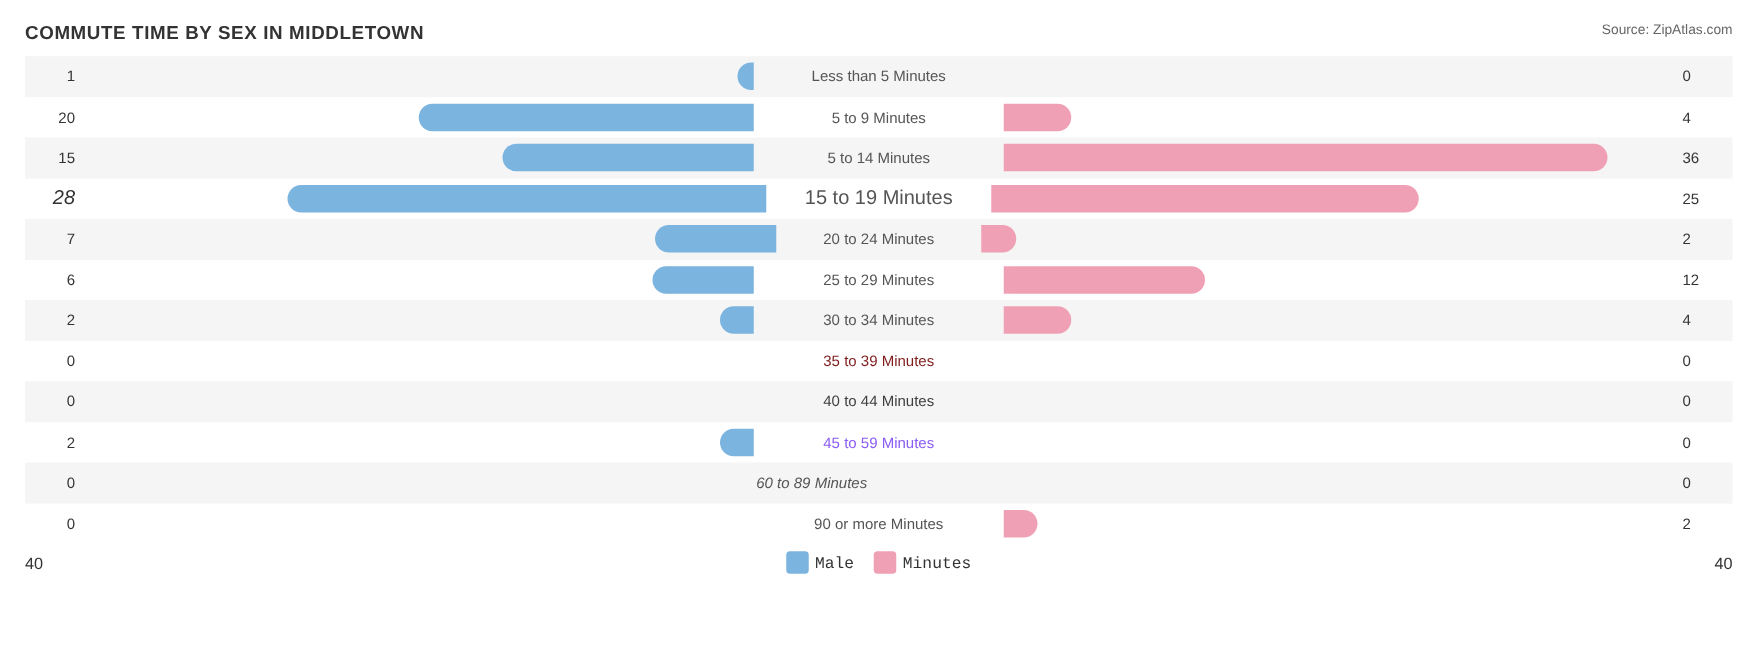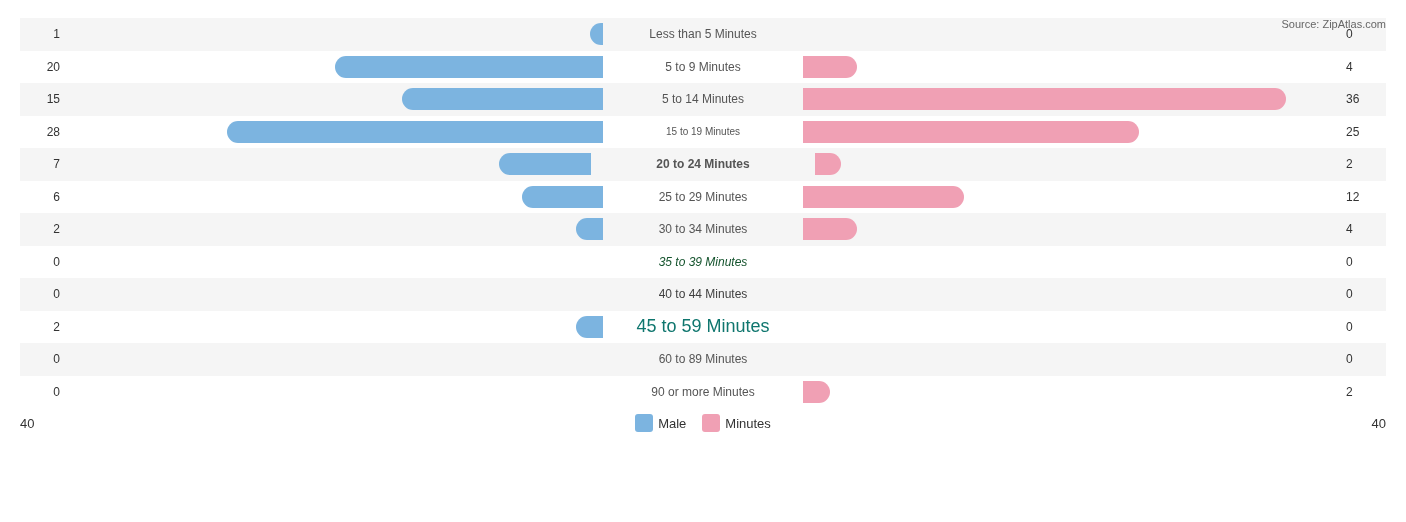--- a/index.html
+++ b/index.html
@@ -37,40 +37,42 @@
       align-items: center;
       margin-top: 6px;
       padding: 0 0px;
       font-size: 13px;
       color: #333;
     }
     .legend-items {
       display: flex;
       align-items: flex-start;
       gap: 16px;
+      font-family: Liberation Mono, monospace;
     }
     .legend-item {
       display: flex;
       align-items: center;
       gap: 5px;
     }
     .legend-swatch {
       width: 18px;
       height: 18px;
       border-radius: 3px;
     }
     .axis-val {
       font-size: 13px;
       color: #333;
     }
   </style>
 </head>
 <body>
 
 <div class="chart-container">
+  <div class="chart-title">COMMUTE TIME BY SEX IN MIDDLETOWN</div>
   <div class="source">Source: ZipAtlas.com</div>
 
   <div id="chart-body" style="width:100%;height:calc(100% - 50px);display:flex;flex-direction:column;">
 
     <div id="rows-container" style="flex:1;display:flex;flex-direction:column;">
         <div style="display: flex; align-items: center; flex: 1 1 0%; background: rgb(245, 245, 245);">
           <span style="width: 46px; text-align: right; font-size: 12px; color: rgb(51, 51, 51); padding-right: 6px; flex-shrink: 0;">1</span>
           <div style="flex: 1 1 0%; display: flex; justify-content: flex-end; align-items: center; height: 26px; overflow: visible;">
             <div style="background: rgb(124, 180, 224); height: 22px; border-radius: 11px 0px 0px 11px; width: 2.5%; min-width: 8px;"></div>
           </div>
@@ -96,36 +98,36 @@
           <div style="flex: 1 1 0%; display: flex; justify-content: flex-end; align-items: center; height: 26px; overflow: visible;">
             <div style="background: rgb(124, 180, 224); height: 22px; border-radius: 11px 0px 0px 11px; width: 37.5%; min-width: 8px;"></div>
           </div>
           <div style="width: 200px; flex-shrink: 0; font-size: 12px; text-align: center; color: rgb(85, 85, 85); z-index: 10; padding: 0px 2px;">5 to 14 Minutes</div>
           <div style="flex: 1 1 0%; display: flex; justify-content: flex-start; align-items: center; height: 26px; overflow: visible;">
             <div style="background: rgb(240, 160, 180); height: 22px; border-radius: 0px 11px 11px 0px; width: 90%; min-width: 8px;"></div>
           </div>
           <span style="width: 46px; text-align: left; font-size: 12px; color: rgb(51, 51, 51); padding-left: 6px; flex-shrink: 0;">36</span>
         </div>
         <div style="display: flex; align-items: center; flex: 1 1 0%; background: rgb(255, 255, 255);">
-          <span style="width: 46px; text-align: right; font-size: 12px; color: rgb(51, 51, 51); padding-right: 6px; flex-shrink: 0;">28</span>
+          <span style="width: 46px; text-align: right; font-size: 16px; color: rgb(51, 51, 51); padding-right: 6px; flex-shrink: 0; font-style: italic;">28</span>
           <div style="flex: 1 1 0%; display: flex; justify-content: flex-end; align-items: center; height: 26px; overflow: visible;">
             <div style="background: rgb(124, 180, 224); height: 22px; border-radius: 11px 0px 0px 11px; width: 70%; min-width: 8px;"></div>
           </div>
-          <div style="width: 200px; flex-shrink: 0; font-size: 10px; text-align: center; color: rgb(85, 85, 85); z-index: 10; padding: 0px 2px;">15 to 19 Minutes</div>
+          <div style="width: 180px; flex-shrink: 0; font-size: 16px; text-align: center; color: rgb(85, 85, 85); z-index: 10; padding: 0px 2px;">15 to 19 Minutes</div>
           <div style="flex: 1 1 0%; display: flex; justify-content: flex-start; align-items: center; height: 26px; overflow: visible;">
             <div style="background: rgb(240, 160, 180); height: 22px; border-radius: 0px 11px 11px 0px; width: 62.5%; min-width: 8px;"></div>
           </div>
           <span style="width: 46px; text-align: left; font-size: 12px; color: rgb(51, 51, 51); padding-left: 6px; flex-shrink: 0;">25</span>
         </div>
         <div style="display: flex; align-items: center; flex: 1 1 0%; background: rgb(245, 245, 245);">
           <span style="width: 46px; text-align: right; font-size: 12px; color: rgb(51, 51, 51); padding-right: 6px; flex-shrink: 0;">7</span>
           <div style="flex: 1 1 0%; display: flex; justify-content: flex-end; align-items: center; height: 26px; overflow: visible;">
             <div style="background: rgb(124, 180, 224); height: 22px; border-radius: 11px 0px 0px 11px; width: 17.5%; min-width: 8px;"></div>
           </div>
-          <div style="width: 224px; flex-shrink: 0; font-size: 12px; text-align: center; color: rgb(85, 85, 85); z-index: 10; padding: 0px 2px; font-weight: bold;">20 to 24 Minutes</div>
+          <div style="width: 164px; flex-shrink: 0; font-size: 12px; text-align: center; color: rgb(85, 85, 85); z-index: 10; padding: 0px 2px;">20 to 24 Minutes</div>
           <div style="flex: 1 1 0%; display: flex; justify-content: flex-start; align-items: center; height: 26px; overflow: visible;">
             <div style="background: rgb(240, 160, 180); height: 22px; border-radius: 0px 11px 11px 0px; width: 5%; min-width: 8px;"></div>
           </div>
           <span style="width: 46px; text-align: left; font-size: 12px; color: rgb(51, 51, 51); padding-left: 6px; flex-shrink: 0;">2</span>
         </div>
         <div style="display: flex; align-items: center; flex: 1 1 0%; background: rgb(255, 255, 255);">
           <span style="width: 46px; text-align: right; font-size: 12px; color: rgb(51, 51, 51); padding-right: 6px; flex-shrink: 0;">6</span>
           <div style="flex: 1 1 0%; display: flex; justify-content: flex-end; align-items: center; height: 26px; overflow: visible;">
             <div style="background: rgb(124, 180, 224); height: 22px; border-radius: 11px 0px 0px 11px; width: 15%; min-width: 8px;"></div>
           </div>
@@ -144,21 +146,21 @@
           <div style="flex: 1 1 0%; display: flex; justify-content: flex-start; align-items: center; height: 26px; overflow: visible;">
             <div style="background: rgb(240, 160, 180); height: 22px; border-radius: 0px 11px 11px 0px; width: 10%; min-width: 8px;"></div>
           </div>
           <span style="width: 46px; text-align: left; font-size: 12px; color: rgb(51, 51, 51); padding-left: 6px; flex-shrink: 0;">4</span>
         </div>
         <div style="display: flex; align-items: center; flex: 1 1 0%; background: rgb(255, 255, 255);">
           <span style="width: 46px; text-align: right; font-size: 12px; color: rgb(51, 51, 51); padding-right: 6px; flex-shrink: 0;">0</span>
           <div style="flex: 1 1 0%; display: flex; justify-content: flex-end; align-items: center; height: 26px; overflow: visible;">
             <div style="background: rgb(124, 180, 224); height: 22px; border-radius: 11px 0px 0px 11px; width: 0%; min-width: 0px;"></div>
           </div>
-          <div style="width: 200px; flex-shrink: 0; font-size: 12px; text-align: center; color: #14532d; z-index: 10; padding: 0px 2px; font-style: italic;">35 to 39 Minutes</div>
+          <div style="width: 200px; flex-shrink: 0; font-size: 12px; text-align: center; color: #7f1d1d; z-index: 10; padding: 0px 2px;">35 to 39 Minutes</div>
           <div style="flex: 1 1 0%; display: flex; justify-content: flex-start; align-items: center; height: 26px; overflow: visible;">
             <div style="background: rgb(240, 160, 180); height: 22px; border-radius: 0px 11px 11px 0px; width: 0%; min-width: 0px;"></div>
           </div>
           <span style="width: 46px; text-align: left; font-size: 12px; color: rgb(51, 51, 51); padding-left: 6px; flex-shrink: 0;">0</span>
         </div>
         <div style="display: flex; align-items: center; flex: 1 1 0%; background: rgb(245, 245, 245);">
           <span style="width: 46px; text-align: right; font-size: 12px; color: rgb(51, 51, 51); padding-right: 6px; flex-shrink: 0;">0</span>
           <div style="flex: 1 1 0%; display: flex; justify-content: flex-end; align-items: center; height: 26px; overflow: visible;">
             <div style="background: rgb(124, 180, 224); height: 22px; border-radius: 11px 0px 0px 11px; width: 0%; min-width: 0px;"></div>
           </div>
@@ -166,32 +168,32 @@
           <div style="flex: 1 1 0%; display: flex; justify-content: flex-start; align-items: center; height: 26px; overflow: visible;">
             <div style="background: rgb(240, 160, 180); height: 22px; border-radius: 0px 11px 11px 0px; width: 0%; min-width: 0px;"></div>
           </div>
           <span style="width: 46px; text-align: left; font-size: 12px; color: rgb(51, 51, 51); padding-left: 6px; flex-shrink: 0;">0</span>
         </div>
         <div style="display: flex; align-items: center; flex: 1 1 0%; background: rgb(255, 255, 255);">
           <span style="width: 46px; text-align: right; font-size: 12px; color: rgb(51, 51, 51); padding-right: 6px; flex-shrink: 0;">2</span>
           <div style="flex: 1 1 0%; display: flex; justify-content: flex-end; align-items: center; height: 26px; overflow: visible;">
             <div style="background: rgb(124, 180, 224); height: 22px; border-radius: 11px 0px 0px 11px; width: 5%; min-width: 8px;"></div>
           </div>
-          <div style="width: 200px; flex-shrink: 0; font-size: 18px; text-align: center; color: #0f766e; z-index: 10; padding: 0px 2px;">45 to 59 Minutes</div>
-          <div style="flex: 1 1 0%; display: flex; justify-content: flex-start; align-items: center; height: 26px; overflow: visible;">
-            <div style="background: rgb(240, 160, 180); height: 22px; border-radius: 0px 11px 11px 0px; width: 0%; min-width: 0px;"></div>
-          </div>
-          <span style="width: 46px; text-align: left; font-size: 12px; color: rgb(51, 51, 51); padding-left: 6px; flex-shrink: 0;">0</span>
-        </div>
-        <div style="display: flex; align-items: center; flex: 1 1 0%; background: rgb(245, 245, 245);">
-          <span style="width: 46px; text-align: right; font-size: 12px; color: rgb(51, 51, 51); padding-right: 6px; flex-shrink: 0;">0</span>
-          <div style="flex: 1 1 0%; display: flex; justify-content: flex-end; align-items: center; height: 26px; overflow: visible;">
-            <div style="background: rgb(124, 180, 224); height: 22px; border-radius: 11px 0px 0px 11px; width: 0%; min-width: 0px;"></div>
-          </div>
-          <div style="width: 200px; flex-shrink: 0; font-size: 12px; text-align: center; color: rgb(85, 85, 85); z-index: 10; padding: 0px 2px;">60 to 89 Minutes</div>
+          <div style="width: 200px; flex-shrink: 0; font-size: 12px; text-align: center; color: #8b5cf6; z-index: 10; padding: 0px 2px;">45 to 59 Minutes</div>
+          <div style="flex: 1 1 0%; display: flex; justify-content: flex-start; align-items: center; height: 26px; overflow: visible;">
+            <div style="background: rgb(240, 160, 180); height: 22px; border-radius: 0px 11px 11px 0px; width: 0%; min-width: 0px;"></div>
+          </div>
+          <span style="width: 46px; text-align: left; font-size: 12px; color: rgb(51, 51, 51); padding-left: 6px; flex-shrink: 0;">0</span>
+        </div>
+        <div style="display: flex; align-items: center; flex: 1 1 0%; background: rgb(245, 245, 245);">
+          <span style="width: 46px; text-align: right; font-size: 12px; color: rgb(51, 51, 51); padding-right: 6px; flex-shrink: 0;">0</span>
+          <div style="flex: 1 1 0%; display: flex; justify-content: flex-end; align-items: center; height: 26px; overflow: visible;">
+            <div style="background: rgb(124, 180, 224); height: 22px; border-radius: 11px 0px 0px 11px; width: 0%; min-width: 0px;"></div>
+          </div>
+          <div style="width: 200px; flex-shrink: 0; font-size: 12px; text-align: left; color: rgb(85, 85, 85); z-index: 10; padding: 0px 2px; font-style: italic;">60 to 89 Minutes</div>
           <div style="flex: 1 1 0%; display: flex; justify-content: flex-start; align-items: center; height: 26px; overflow: visible;">
             <div style="background: rgb(240, 160, 180); height: 22px; border-radius: 0px 11px 11px 0px; width: 0%; min-width: 0px;"></div>
           </div>
           <span style="width: 46px; text-align: left; font-size: 12px; color: rgb(51, 51, 51); padding-left: 6px; flex-shrink: 0;">0</span>
         </div>
         <div style="display: flex; align-items: center; flex: 1 1 0%; background: rgb(255, 255, 255);">
           <span style="width: 46px; text-align: right; font-size: 12px; color: rgb(51, 51, 51); padding-right: 6px; flex-shrink: 0;">0</span>
           <div style="flex: 1 1 0%; display: flex; justify-content: flex-end; align-items: center; height: 26px; overflow: visible;">
             <div style="background: rgb(124, 180, 224); height: 22px; border-radius: 11px 0px 0px 11px; width: 0%; min-width: 0px;"></div>
           </div>

